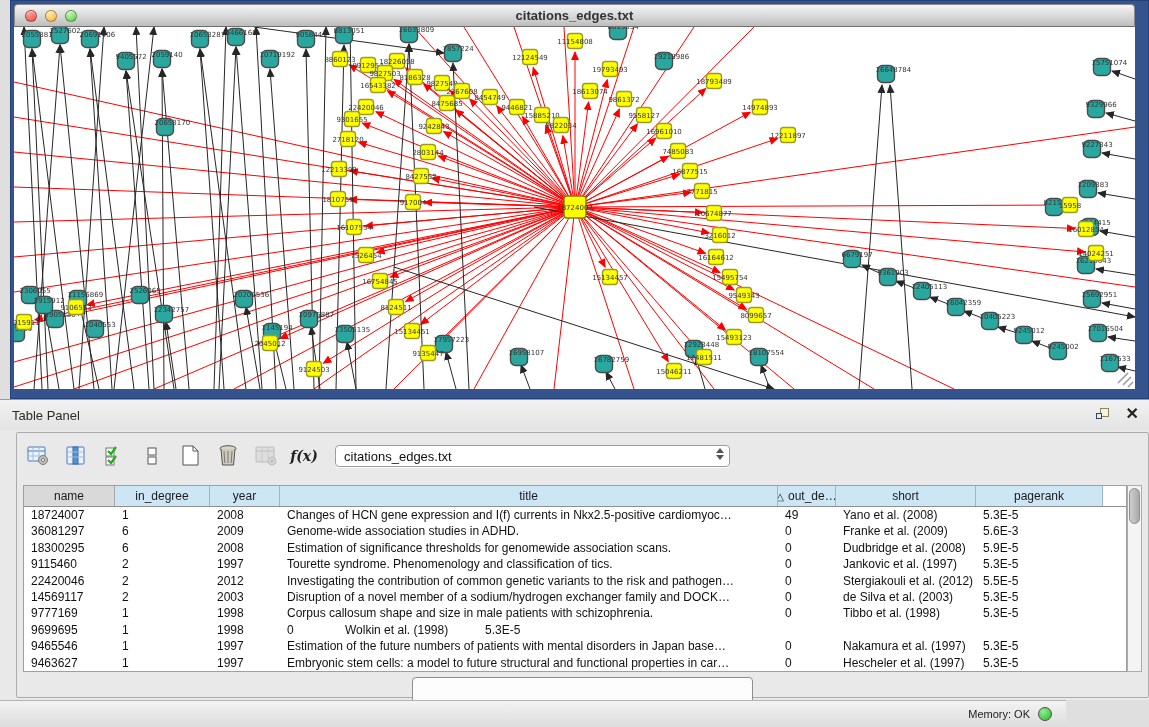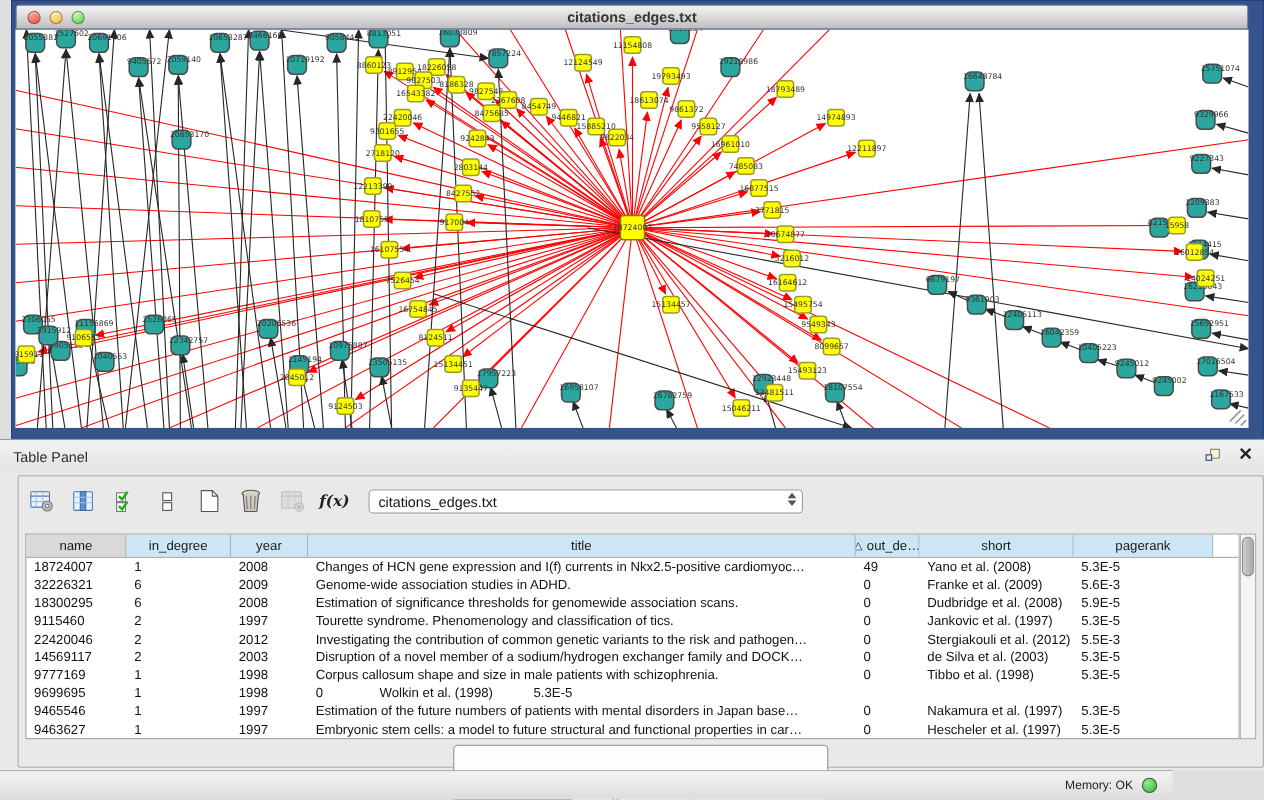--- a/index.html
+++ b/index.html
@@ -611,21 +611,21 @@
           <div class="data-row">
             <div class="data-cell" style="width: 91px; flex: 0 0 91px;">18724007</div>
             <div class="data-cell" style="width: 95px; flex: 0 0 95px;">1</div>
             <div class="data-cell" style="width: 70px; flex: 0 0 70px;">2008</div>
             <div class="data-cell" style="width: 498px; flex: 0 0 498px;">Changes of HCN gene expression and I(f) currents in Nkx2.5-positive cardiomyoc…</div>
             <div class="data-cell" style="width: 58px; flex: 0 0 58px;">49</div>
             <div class="data-cell" style="width: 140px; flex: 0 0 140px;">Yano et al. (2008)</div>
             <div class="data-cell" style="width: 127px; flex: 0 0 127px;">5.3E-5</div>
           </div>
           <div class="data-row">
-            <div class="data-cell" style="width: 91px; flex: 0 0 91px;">32226321</div>
+            <div class="data-cell" style="width: 91px; flex: 0 0 91px;">36081297</div>
             <div class="data-cell" style="width: 95px; flex: 0 0 95px;">6</div>
             <div class="data-cell" style="width: 70px; flex: 0 0 70px;">2009</div>
             <div class="data-cell" style="width: 498px; flex: 0 0 498px;">Genome-wide association studies in ADHD.</div>
             <div class="data-cell" style="width: 58px; flex: 0 0 58px;">0</div>
             <div class="data-cell" style="width: 140px; flex: 0 0 140px;">Franke et al. (2009)</div>
             <div class="data-cell" style="width: 127px; flex: 0 0 127px;">5.6E-3</div>
           </div>
           <div class="data-row">
             <div class="data-cell" style="width: 91px; flex: 0 0 91px;">18300295</div>
             <div class="data-cell" style="width: 95px; flex: 0 0 95px;">6</div>
@@ -644,21 +644,21 @@
             <div class="data-cell" style="width: 140px; flex: 0 0 140px;">Jankovic et al. (1997)</div>
             <div class="data-cell" style="width: 127px; flex: 0 0 127px;">5.3E-5</div>
           </div>
           <div class="data-row">
             <div class="data-cell" style="width: 91px; flex: 0 0 91px;">22420046</div>
             <div class="data-cell" style="width: 95px; flex: 0 0 95px;">2</div>
             <div class="data-cell" style="width: 70px; flex: 0 0 70px;">2012</div>
             <div class="data-cell" style="width: 498px; flex: 0 0 498px;">Investigating the contribution of common genetic variants to the risk and pathogen…</div>
             <div class="data-cell" style="width: 58px; flex: 0 0 58px;">0</div>
             <div class="data-cell" style="width: 140px; flex: 0 0 140px;">Stergiakouli et al. (2012)</div>
-            <div class="data-cell" style="width: 127px; flex: 0 0 127px;">5.5E-3</div>
+            <div class="data-cell" style="width: 127px; flex: 0 0 127px;">5.5E-5</div>
           </div>
           <div class="data-row">
             <div class="data-cell" style="width: 91px; flex: 0 0 91px;">14569117</div>
             <div class="data-cell" style="width: 95px; flex: 0 0 95px;">2</div>
             <div class="data-cell" style="width: 70px; flex: 0 0 70px;">2003</div>
             <div class="data-cell" style="width: 498px; flex: 0 0 498px;">Disruption of a novel member of a sodium/hydrogen exchanger family and DOCK…</div>
             <div class="data-cell" style="width: 58px; flex: 0 0 58px;">0</div>
             <div class="data-cell" style="width: 140px; flex: 0 0 140px;">de Silva et al. (2003)</div>
             <div class="data-cell" style="width: 127px; flex: 0 0 127px;">5.3E-5</div>
           </div>

